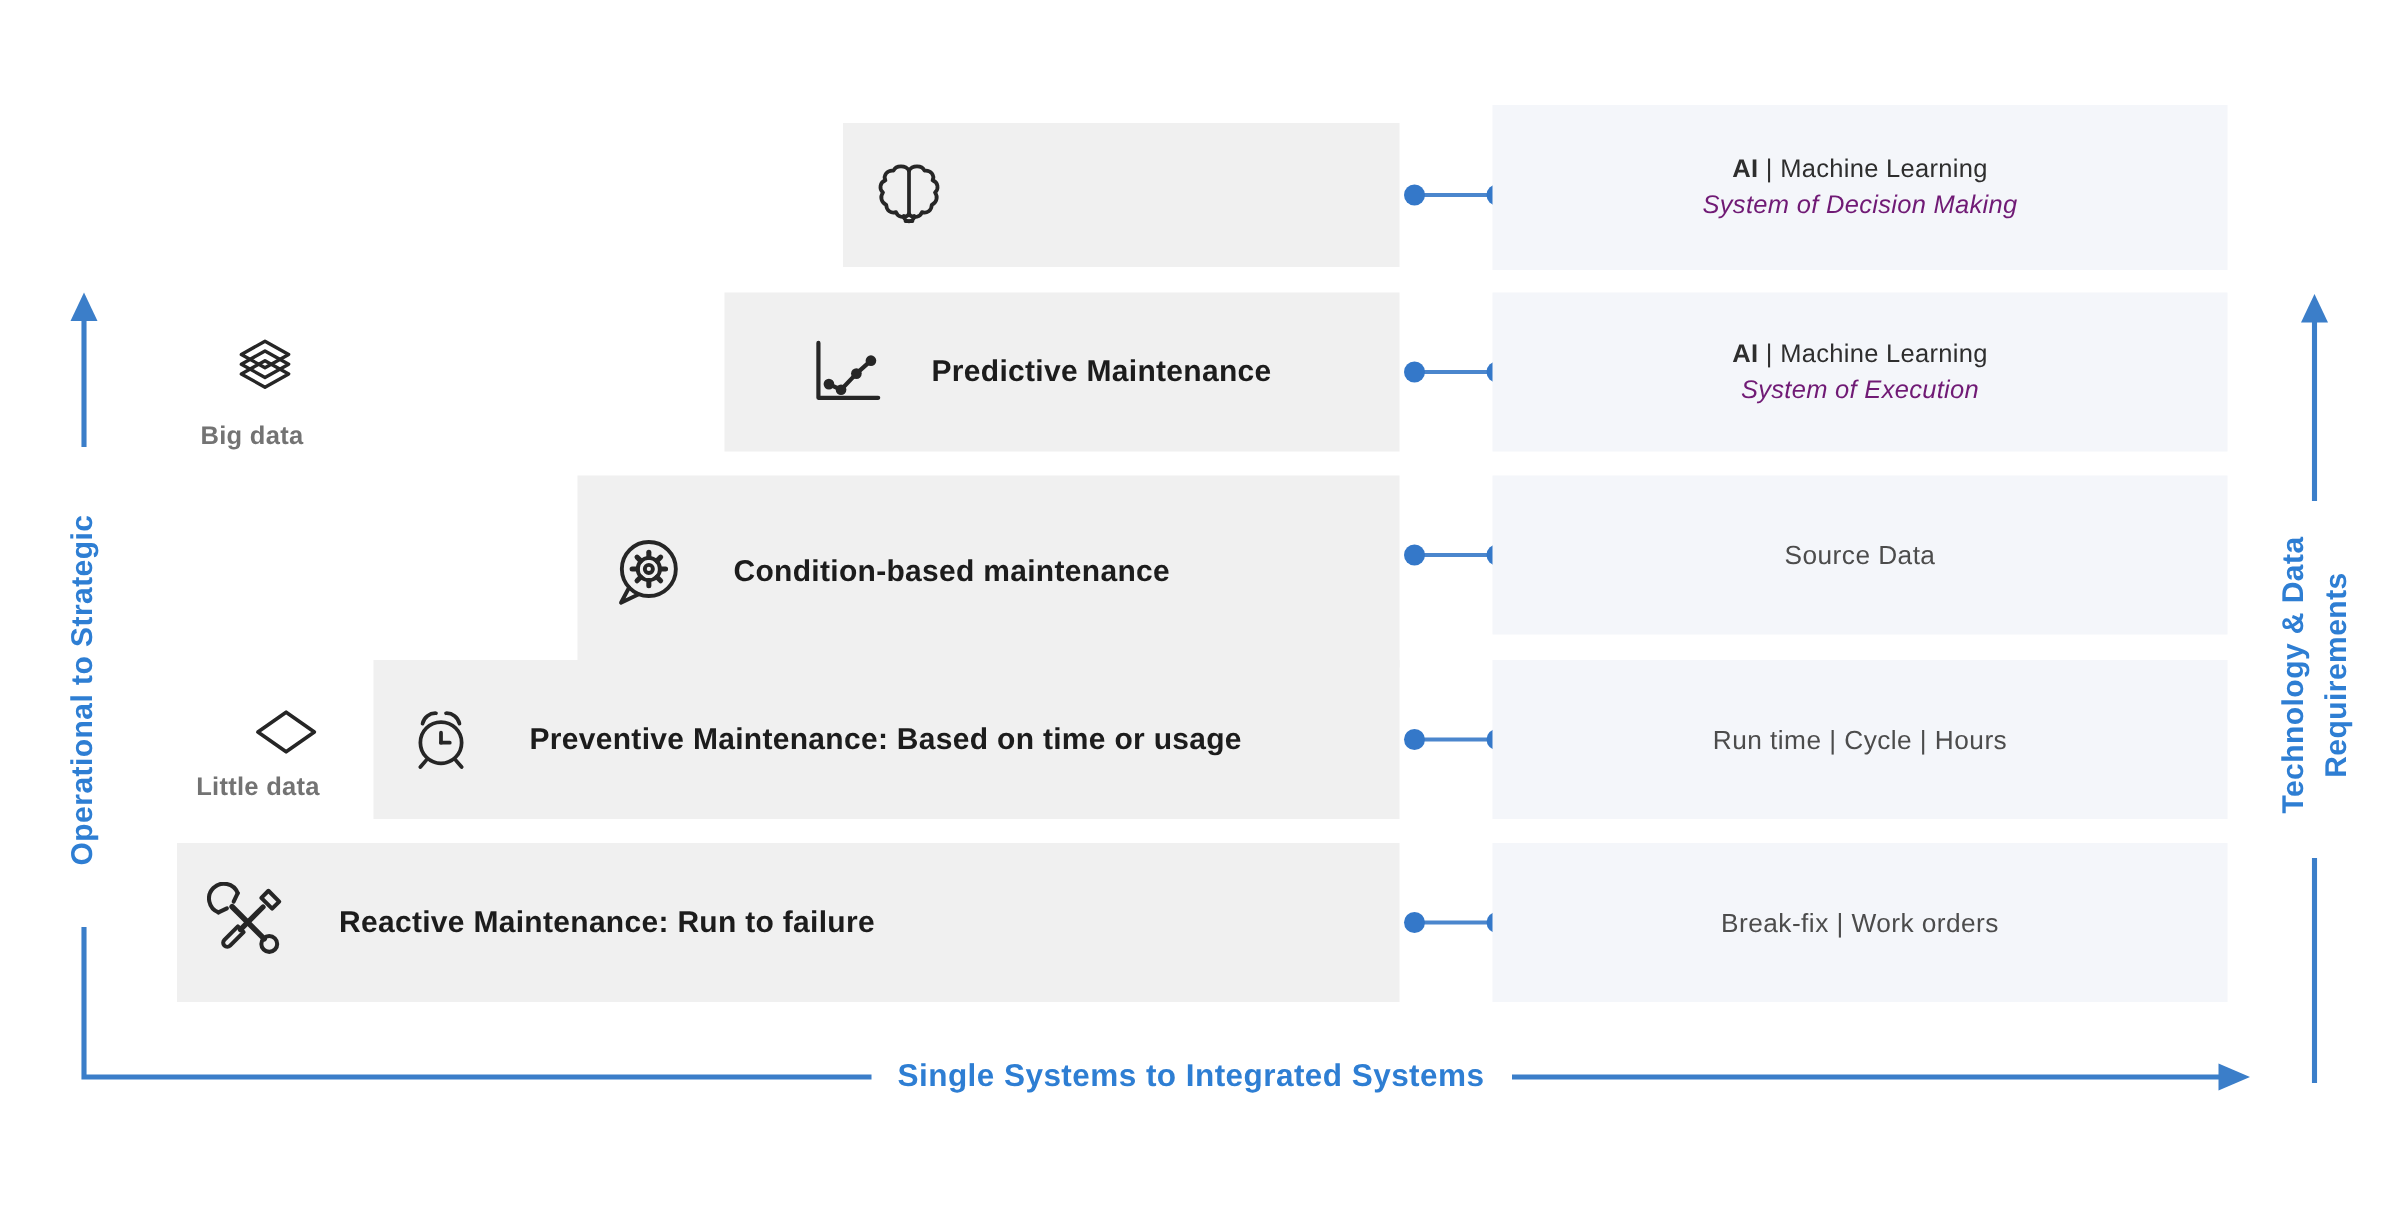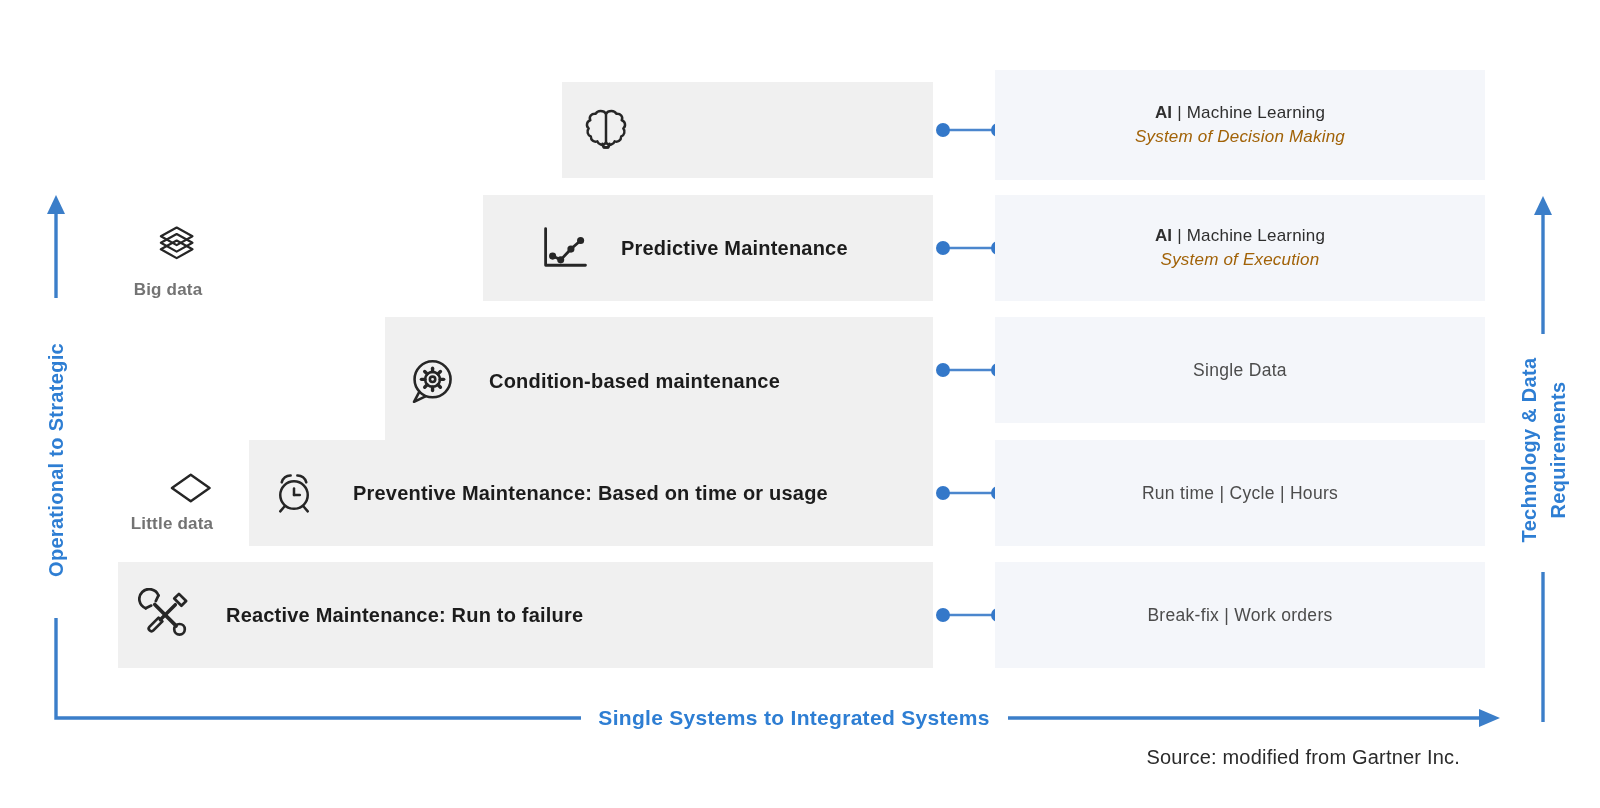--- a/index.html
+++ b/index.html
@@ -8,21 +8,21 @@
   .axes-svg{position:absolute;left:0;top:0;}
   .row{position:absolute;inset:0;pointer-events:none;}
   .box-left{position:absolute;background:#f0f0f0;display:flex;align-items:center;box-sizing:border-box;}
   .box-left .icon svg{display:block;}
   .label{font-size:20px;font-weight:600;color:#1c1c1c;letter-spacing:.2px;white-space:nowrap;}
   .connector{position:absolute;left:935px;width:70px;height:18px;}
   .box-right{position:absolute;left:995px;width:490px;background:#f4f6fa;display:flex;
              flex-direction:column;align-items:center;justify-content:center;text-align:center;}
   .tech-line1{font-size:17px;color:#2e2e2e;letter-spacing:.2px;}
   .tech-line1 b{font-weight:700;}
-  .tech-line2{font-style:italic;font-size:17px;color:#a16207;margin-top:4px;letter-spacing:.2px;}
+  .tech-line2{font-style:italic;font-size:17px;color:#701a75;margin-top:4px;letter-spacing:.2px;}
   .tech-value{font-size:17.5px;color:#4c4c4c;letter-spacing:.3px;}
   .axis-label{position:absolute;color:#2e7ed3;font-weight:700;white-space:nowrap;}
   .axis-label.left{left:56px;top:460px;transform:translate(-50%,-50%) rotate(-90deg);font-size:20px;letter-spacing:.3px;}
   .axis-label.bottom{left:794px;top:718px;transform:translate(-50%,-50%);font-size:21px;letter-spacing:.3px;}
   .axis-label.right{left:1544px;top:450px;transform:translate(-50%,-50%) rotate(-90deg);
                     font-size:20px;text-align:center;line-height:1.45;letter-spacing:.3px;}
   .axis-label.right span{display:block;}
   .legend{position:absolute;display:flex;flex-direction:column;align-items:flex-end;color:#737373;}
   .legend .legend-label{font-size:17px;font-weight:600;margin-top:6px;letter-spacing:.2px;}
   .legend.big{left:168px;top:224px;transform:translateX(-50%);}
@@ -151,21 +151,21 @@
           </span>
       <span class="label">Condition-based maintenance</span>
     </div>
     <svg class="connector" viewBox="0 0 70 18" style="top: 361px;">
       <line x1="8" y1="9" x2="63" y2="9" stroke="#4b86cd" stroke-width="2.6"></line>
       <circle cx="8" cy="9" r="7" fill="#3478c9"></circle>
       <circle cx="63" cy="9" r="7" fill="#3478c9"></circle>
     </svg>
     <div class="box-right" style="top: 317px; height: 106px;">
 
-      <div class="tech-value">Single Data</div>
+      <div class="tech-value">Source Data</div>
     </div>
   </div>
       <div class="row">
     <div class="box-left" style="top: 440px; height: 106px; left: 249px; width: 684px; padding-left: 20px; column-gap: 34px;">
       <span class="icon">
             <svg width="50" height="52" viewBox="0 0 48 48" fill="none" stroke="#262626" stroke-width="2.4" stroke-linecap="round" stroke-linejoin="round">
     <circle cx="24" cy="26" r="13.2"></circle>
     <path d="M12.2 13.8 A8.4 8.4 0 0 1 20.8 7.2"></path>
     <path d="M35.8 13.8 A8.4 8.4 0 0 0 27.2 7.2"></path>
     <path d="M24 26 V19.6"></path>
@@ -207,14 +207,13 @@
       <circle cx="8" cy="9" r="7" fill="#3478c9"></circle>
       <circle cx="63" cy="9" r="7" fill="#3478c9"></circle>
     </svg>
     <div class="box-right" style="top: 562px; height: 106px;">
 
       <div class="tech-value">Break-fix | Work orders</div>
     </div>
   </div>
     </div>
 
-  <div class="source">Source: modified from Gartner Inc.</div>
 </div>
 
 </body></html>

